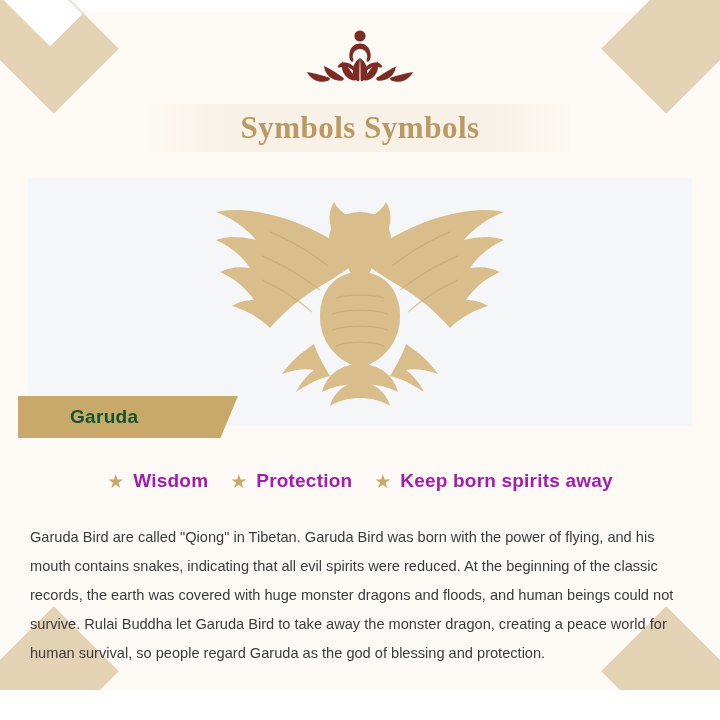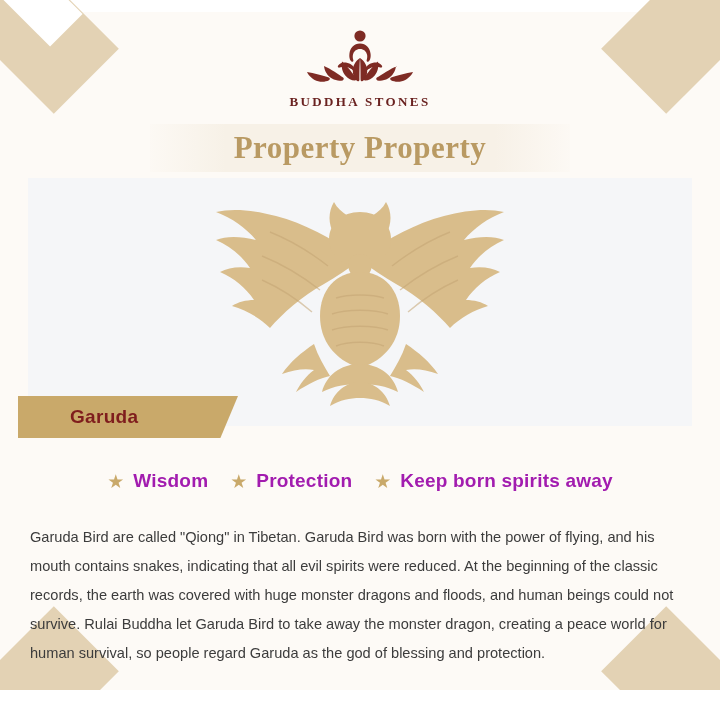--- a/index.html
+++ b/index.html
@@ -146,21 +146,21 @@
     width: 220px;
     height: 42px;
     background: #c9a96a;
     z-index: 5;
     display: flex;
     align-items: center;
     clip-path: polygon(0 0, 100% 0, 92% 100%, 0 100%);
   }
   .label-tag-text {
     margin-left: 52px;
-    color: #7f1d1d;
+    color: #14532d;
     font-size: 19px;
     font-weight: bold;
     letter-spacing: 0.3px;
   }
 
   
   .keywords {
     position: absolute;
     top: 470px;
     left: 0;
@@ -226,25 +226,24 @@
         <path d="M80 36c-4.6 3-7.2 7.8-7.2 12.9 0 4.1 1.7 7.6 4 9.9 1 1 2.6.3 2.6-1.1 0-4.6 0-14.9.6-21.7z"></path>
         <path d="M80 36c4.6 3 7.2 7.8 7.2 12.9 0 4.1-1.7 7.6-4 9.9-1 1-2.6.3-2.6-1.1 0-4.6 0-14.9-.6-21.7z"></path>
         <path d="M62 39.5c-1 5.3.3 10.5 3.5 14.2 2.6 3 6 4.6 9.2 4.9 1.4.1 2.2-1.4 1.4-2.5-2.7-3.7-8.7-12.1-14.1-16.6z"></path>
         <path d="M98 39.5c1 5.3-.3 10.5-3.5 14.2-2.6 3-6 4.6-9.2 4.9-1.4.1-2.2-1.4-1.4-2.5 2.7-3.7 8.7-12.1 14.1-16.6z"></path>
         <path d="M44 44c.6 5.4 3.6 10 8 12.6 3.6 2.1 7.4 2.5 10.6 1.8 1.3-.3 1.6-2 .5-2.8C59.5 52.7 50.5 46.8 44 44z"></path>
         <path d="M116 44c-.6 5.4-3.6 10-8 12.6-3.6 2.1-7.4 2.5-10.6 1.8-1.3-.3-1.6-2-.5-2.8 4.6-2.9 13.6-8.8 20.1-11.6z"></path>
         <path d="M27 50c2.2 4.6 6.3 8 11.2 9.2 4 1 7.8.5 10.8-1 1.2-.6 1.1-2.3-.2-2.7C43.4 53.8 33.6 51 27 50z"></path>
         <path d="M133 50c-2.2 4.6-6.3 8-11.2 9.2-4 1-7.8.5-10.8-1-1.2-.6-1.1-2.3.2-2.7 5.4-1.7 15.2-4.5 21.8-5.5z"></path>
       </g>
     </svg>
-    <div class="brand-name">BUDDHA STONES</div>
   </div>
 
   <div class="title-bar">
-    <span class="title-text">Property Property</span>
+    <span class="title-text">Symbols Symbols</span>
   </div>
 
   <div class="image-panel">
     <svg class="garuda-svg" viewBox="0 0 300 260" aria-hidden="true">
       <g fill="#d9bd8b">
 
         <path d="M150 92 C126 72 96 56 66 48 C44 42 22 40 6 44 C22 50 36 60 46 72 C30 68 16 68 6 72 C20 78 32 88 40 100 C28 98 18 100 10 104 C24 110 36 120 44 132 C36 132 28 134 22 138 C36 142 50 150 60 160 C72 146 92 128 114 116 C126 109 139 100 150 92 Z"></path>
 
         <path d="M150 92 C174 72 204 56 234 48 C256 42 278 40 294 44 C278 50 264 60 254 72 C270 68 284 68 294 72 C280 78 268 88 260 100 C272 98 282 100 290 104 C276 110 264 120 256 132 C264 132 272 134 278 138 C264 142 250 150 240 160 C228 146 208 128 186 116 C174 109 161 100 150 92 Z"></path>
 

